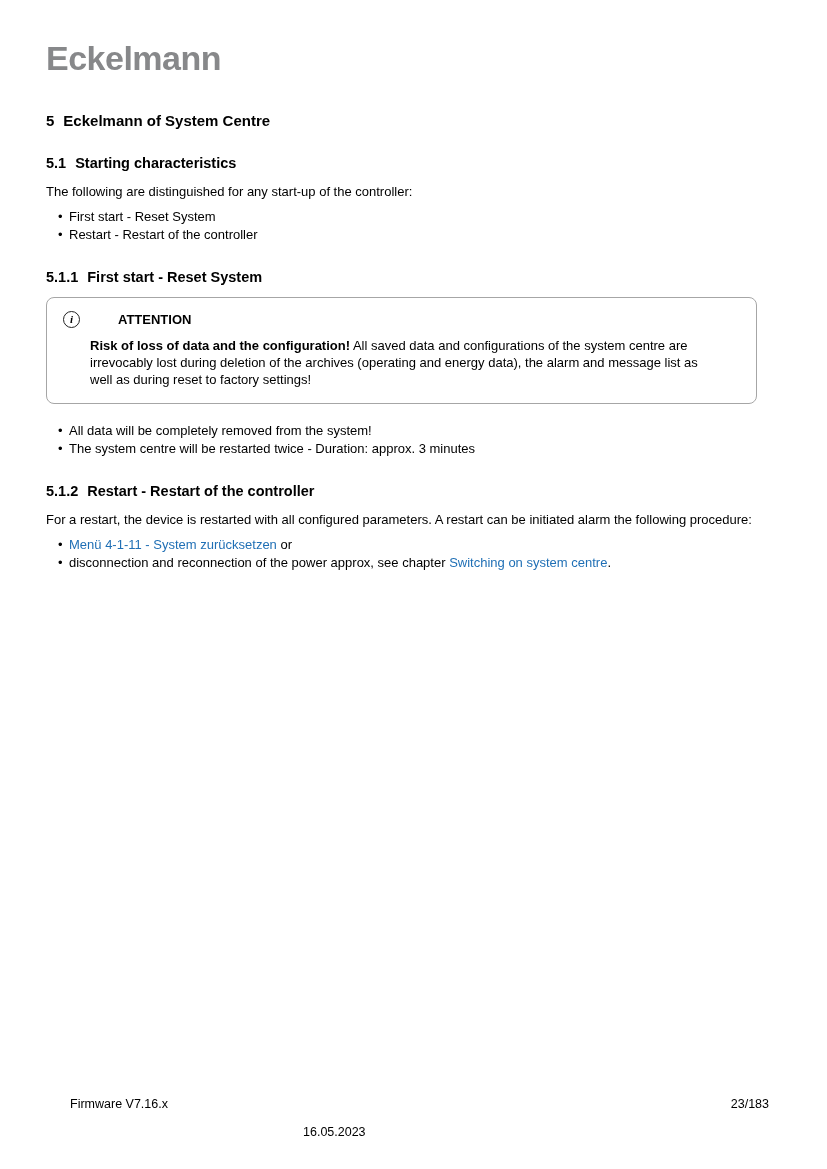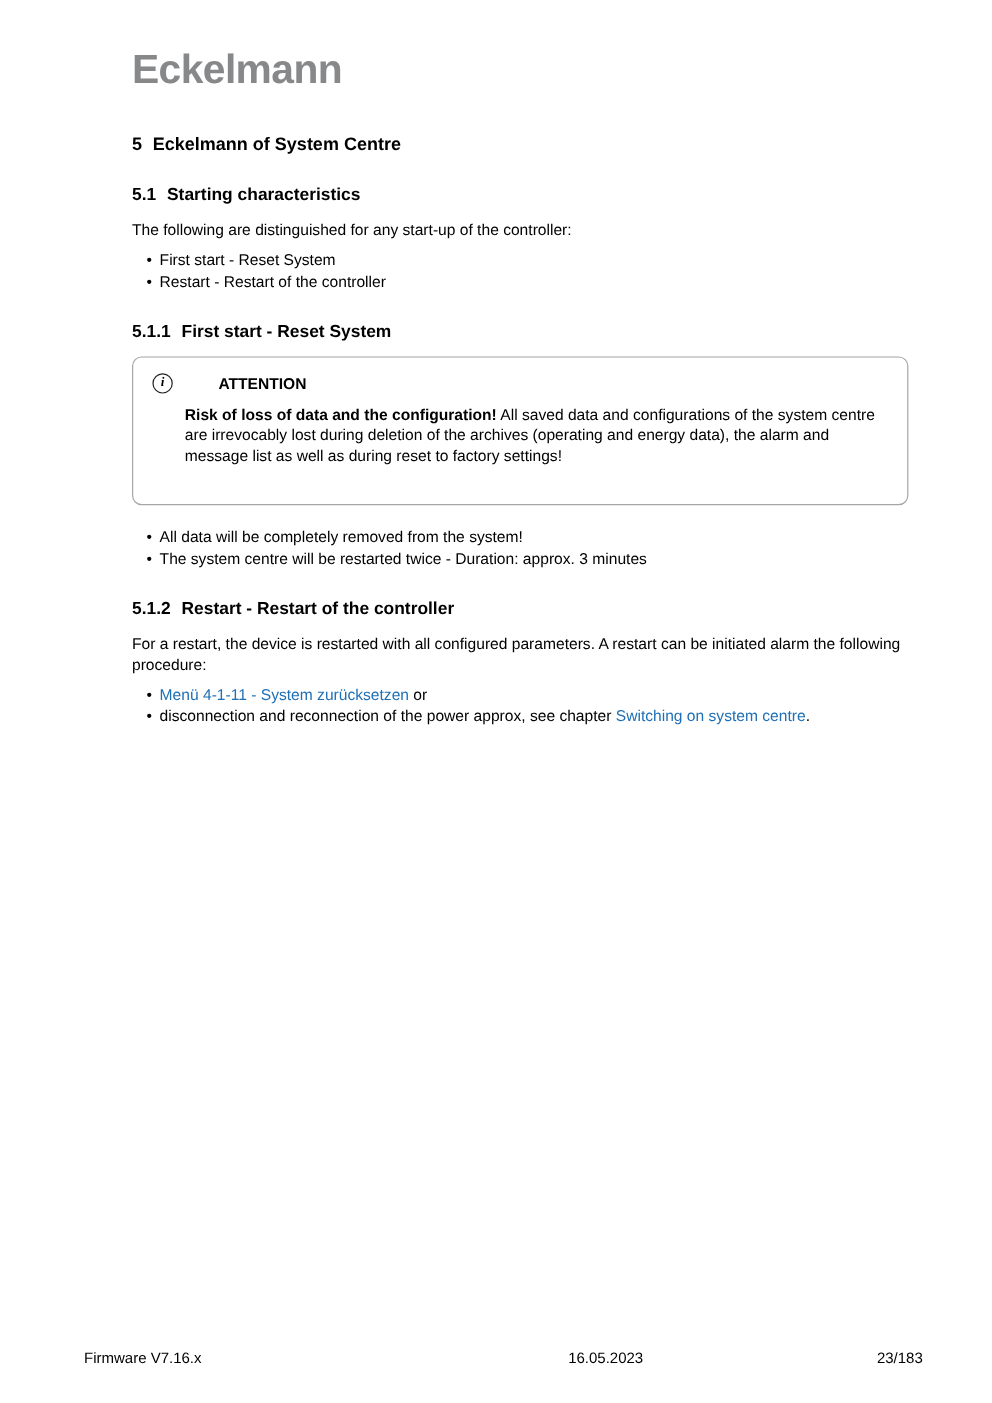--- a/index.html
+++ b/index.html
@@ -6,21 +6,21 @@
   body {
     width: 827px; height: 1169px;
     background: #ffffff;
     font-family: "Liberation Sans", sans-serif;
     color: #000;
     position: relative;
     overflow: hidden;
   }
   .page {
     position: absolute; inset: 0;
-    padding: 38px 70px 0 110px;
+    padding: 38px 70px 0 46px;
     box-sizing: border-box;
   }
   .logo {
     font-size: 34px;
     font-weight: 700;
     color: #87888a;
     letter-spacing: -0.5px;
     line-height: 40px;
     margin-bottom: 34px;
   }
@@ -52,30 +52,30 @@
     box-sizing: border-box;
     border: 1.4px solid #222;
     border-radius: 50%;
     display: inline-flex; align-items: center; justify-content: center;
     font-family: "Liberation Serif", serif;
     font-style: italic; font-weight: 700;
     font-size: 11px; line-height: 1;
     flex: 0 0 auto;
   }
   .attention-title { font-weight: 700; font-size: 13px; margin-left: 28px; }
-  .attention-text { margin: 0 0 17px 27px; max-width: 622px; }
+  .attention-text { margin: 0 0 0 27px; max-width: 622px; }
   .attention-text strong { font-weight: 700; }
   .link { color: #1f6fb5; text-decoration: none; cursor: pointer; }
   .footer {
     position: absolute; left: 70px; right: 58px; bottom: 30px;
     display: flex;
     font-size: 12.5px;
   }
   .footer span { flex: 1; }
-  .footer .f-center { text-align: right; }
+  .footer .f-center { text-align: left; margin-top: 28px; }
   .footer .f-right { text-align: right; }
 </style>
 </head>
 <body>
 
 <div class="page">
 
   <div class="logo">Eckelmann</div>
 
   <h1><span class="h-num">5</span><span>Eckelmann of System Centre</span></h1>

